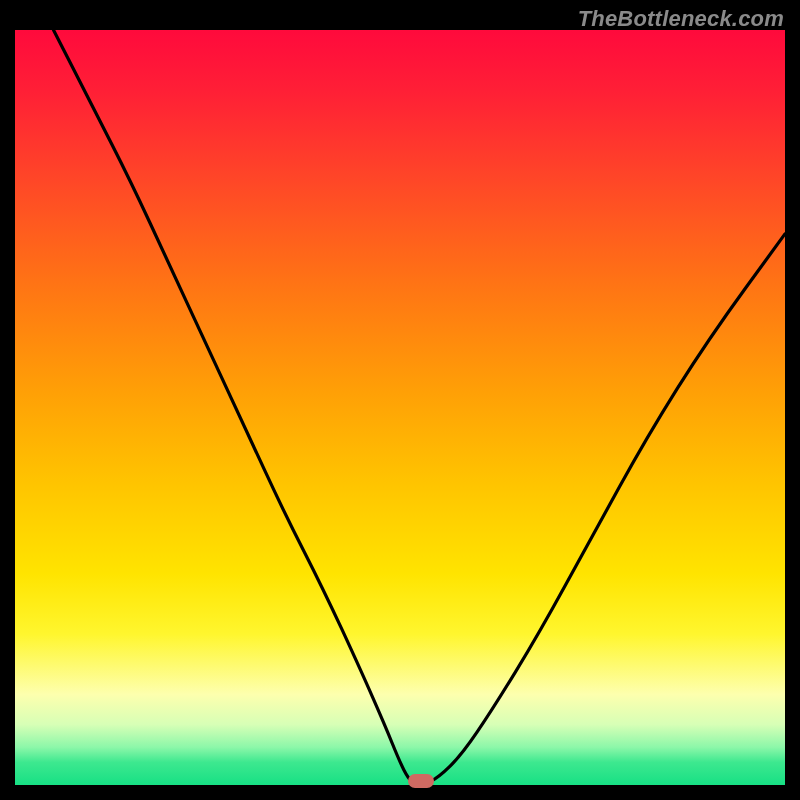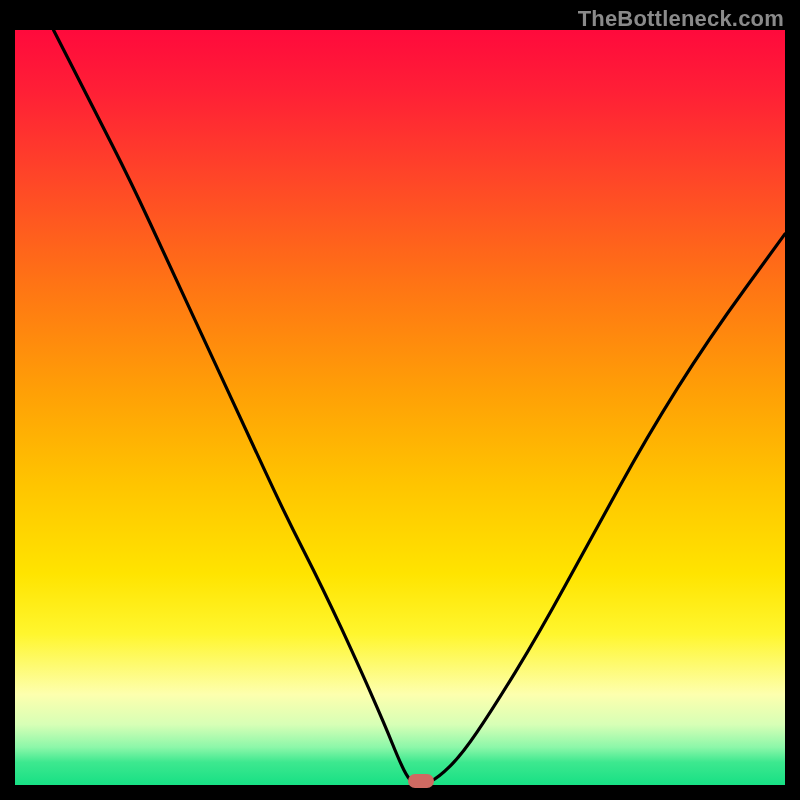--- a/index.html
+++ b/index.html
@@ -34,20 +34,21 @@
   }
   .attribution {
     position: absolute;
     top: 6px;
     right: 16px;
     font-family: Arial, Helvetica, sans-serif;
     font-size: 22px;
     font-weight: 600;
     color: #8a8a8a;
     letter-spacing: 0.2px;
+    font-style: italic;
   }
   .curve-svg {
     position: absolute;
     left: 0;
     top: 0;
     width: 100%;
     height: 100%;
   }
   .marker {
     position: absolute;

